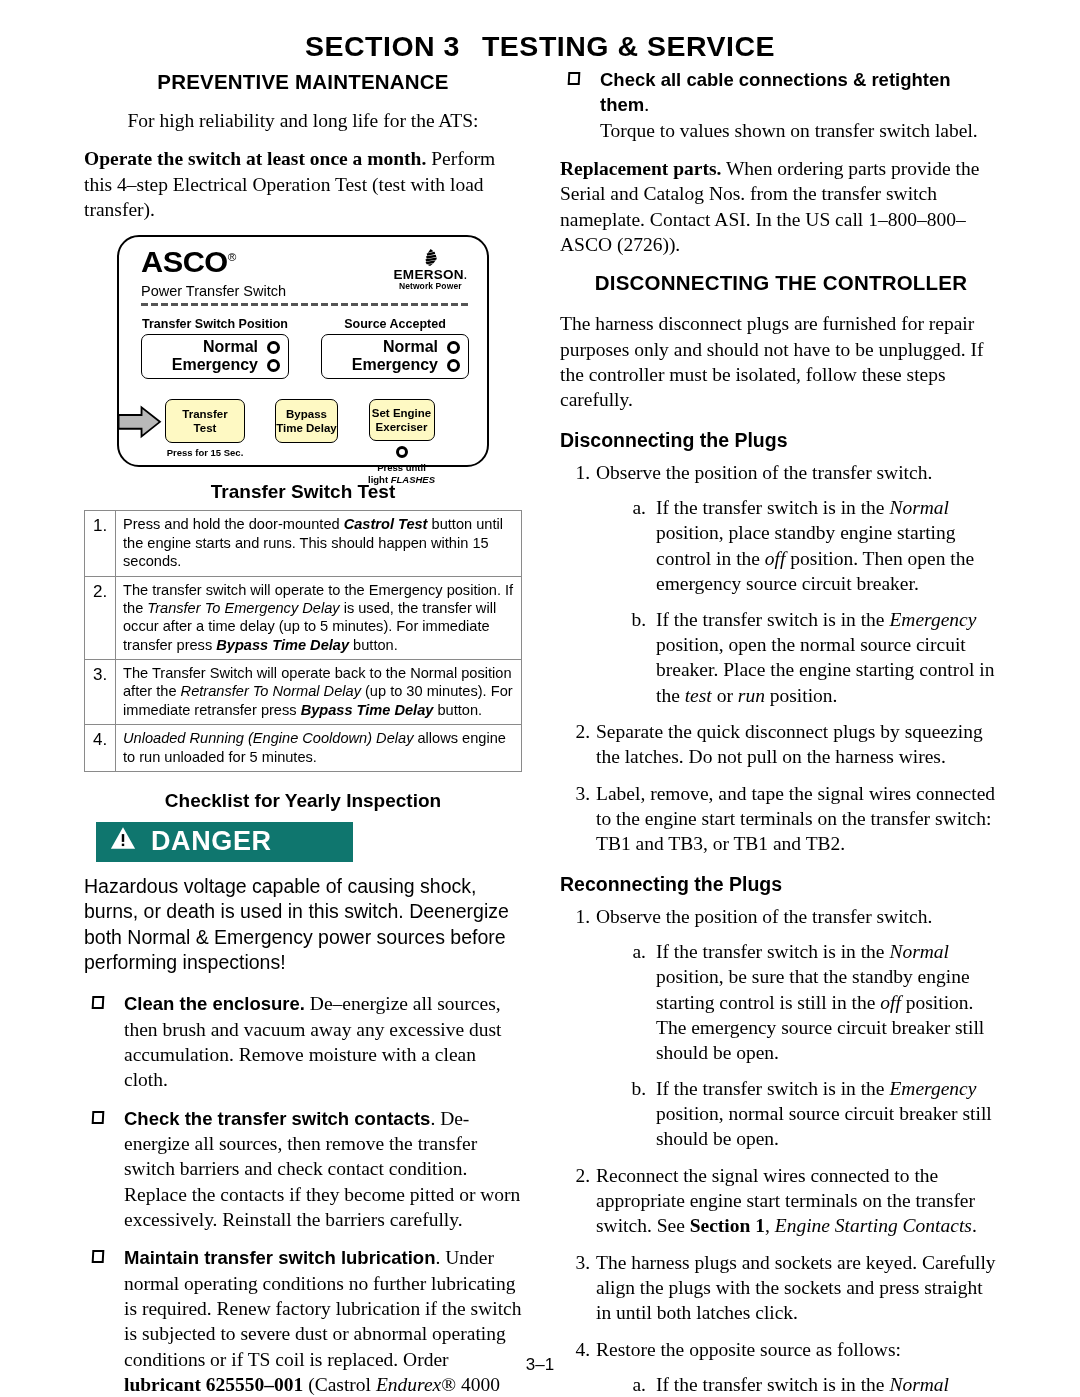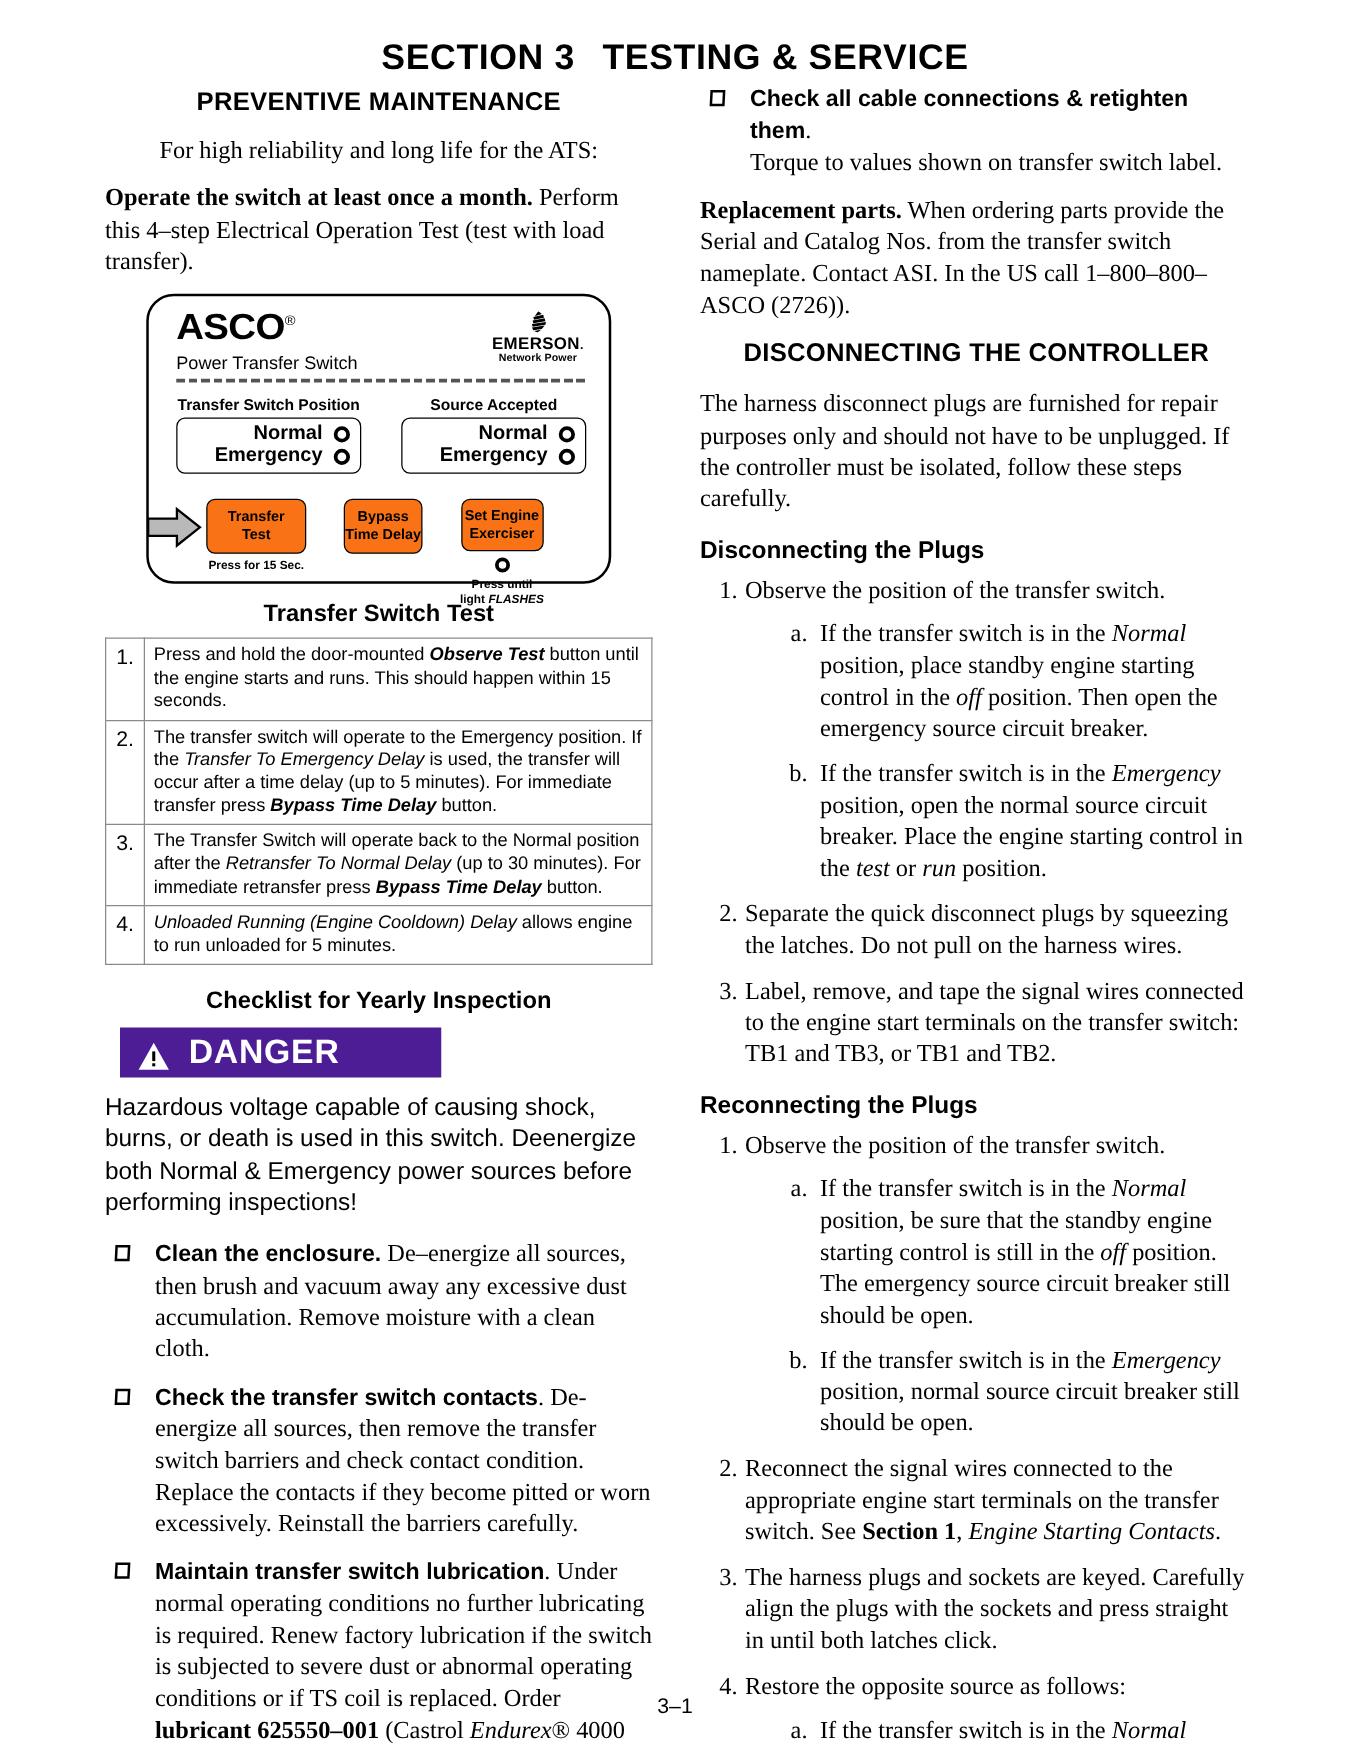--- a/index.html
+++ b/index.html
@@ -139,21 +139,21 @@
   .arrow { width: 46px; flex: 0 0 46px; margin-top: 6px; margin-left: -16px;}
   .btn-cell { text-align: center; }
   .btn-cell.c1 { margin-left: 2px; }
   .btn-cell.c2 { margin-left: 30px; }
   .btn-cell.c3 { margin-left: 30px; }
   .btn {
     border: 1.8px solid #000; border-radius: 7px;
     font-family: "Liberation Sans", sans-serif;
     font-weight: bold; font-size: 11.5px; line-height: 1.22;
     display: flex; align-items: center; justify-content: center;
-    background: #f97316;
+    background: #fef9c3;
   }
   .btn.wide { width: 80px; height: 44px; }
   .btn.mid  { width: 63px; height: 44px; }
   .btn.ex   { width: 66px; height: 42px; }
   .btn-note {
     font-family: "Liberation Sans", sans-serif;
     font-weight: bold; font-size: 9.5px; line-height: 1.18; margin-top: 4px;
     white-space: nowrap;
   }
   .ex-wrap { display: flex; align-items: center; gap: 5px; flex-direction: column; }
@@ -167,22 +167,22 @@
   table.steps {
     border-collapse: collapse; width: 100%;
     font-family: "Liberation Sans", sans-serif;
     font-size: 14.6px; line-height: 1.26;
   }
   table.steps td { border: 1px solid #8a8a8a; vertical-align: top; padding: 4px 6px 5px 7px; }
   table.steps td.num { width: 31px; text-align: left; font-size: 17px; font-weight: normal; padding-left: 8px; }
 
   
   .danger-bar {
-    background: #4c1d95; color: #fff;
-    display: flex; align-items: flex-end; gap: 15px;
+    background: #0f766e; color: #fff;
+    display: flex; align-items: flex-start; gap: 15px;
     padding: 4px 34px 5px 14px;
     width: 257px; margin: 10px 0 12px 12px;
   }
   .danger-tri { width: 26px; height: 24px; display:block; }
   .danger-word {
     font-family: "Liberation Sans", sans-serif;
     font-weight: bold; font-size: 27px; letter-spacing: 0.6px;
   }
   p.danger-text {
     font-family: "Liberation Sans", sans-serif;
@@ -348,21 +348,21 @@
           </div>
 
         </div>
       </div>
 
       <div class="tbl-title">Transfer Switch Test</div>
       <table class="steps">
         <tbody>
           <tr>
             <td class="num">1.</td>
-            <td><span>Press and hold the door-mounted </span><span class="bi">Observe Test</span><span> button until the engine starts and runs. This should happen within 15 seconds.</span></td>
+            <td><span>Press and hold the door-mounted </span><span class="bi">Castrol Test</span><span> button until the engine starts and runs. This should happen within 15 seconds.</span></td>
           </tr>
           <tr>
             <td class="num">2.</td>
             <td><span>The transfer switch will operate to the Emergency position.  If the </span><span class="i">Transfer To Emergency Delay</span><span> is used, the transfer will occur after a time delay (up to 5 minutes). For immediate transfer press </span><span class="bi">Bypass Time Delay</span><span> button.</span></td>
           </tr>
           <tr>
             <td class="num">3.</td>
             <td><span>The Transfer Switch will operate back to the Normal position after the </span><span class="i">Retransfer To Normal Delay</span><span> (up to 30 minutes).  For immediate retransfer press </span><span class="bi">Bypass Time Delay</span><span> button.</span></td>
           </tr>
           <tr>

